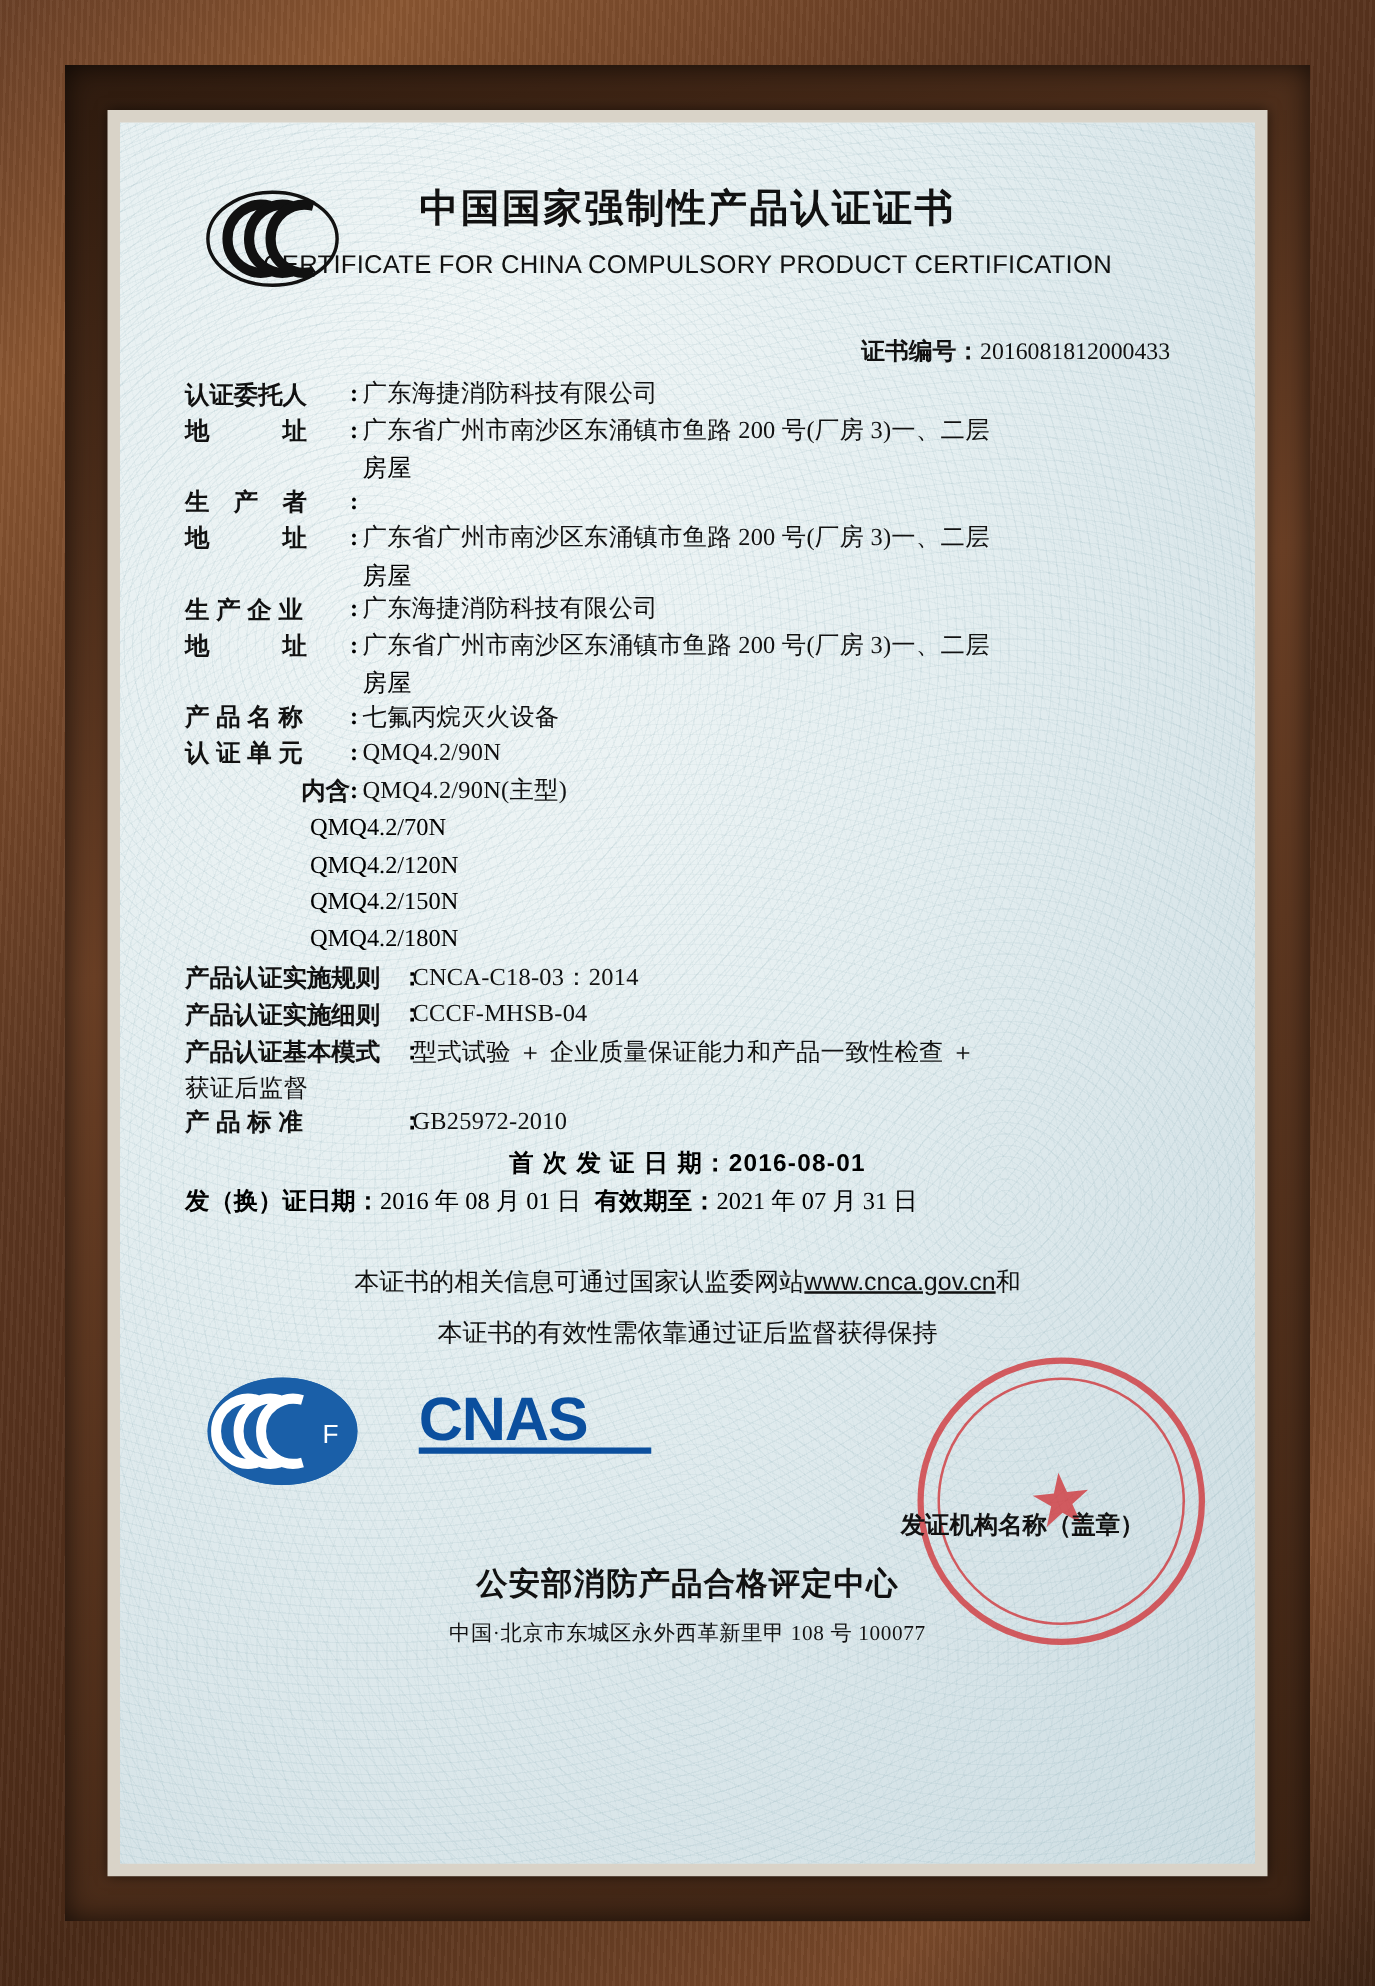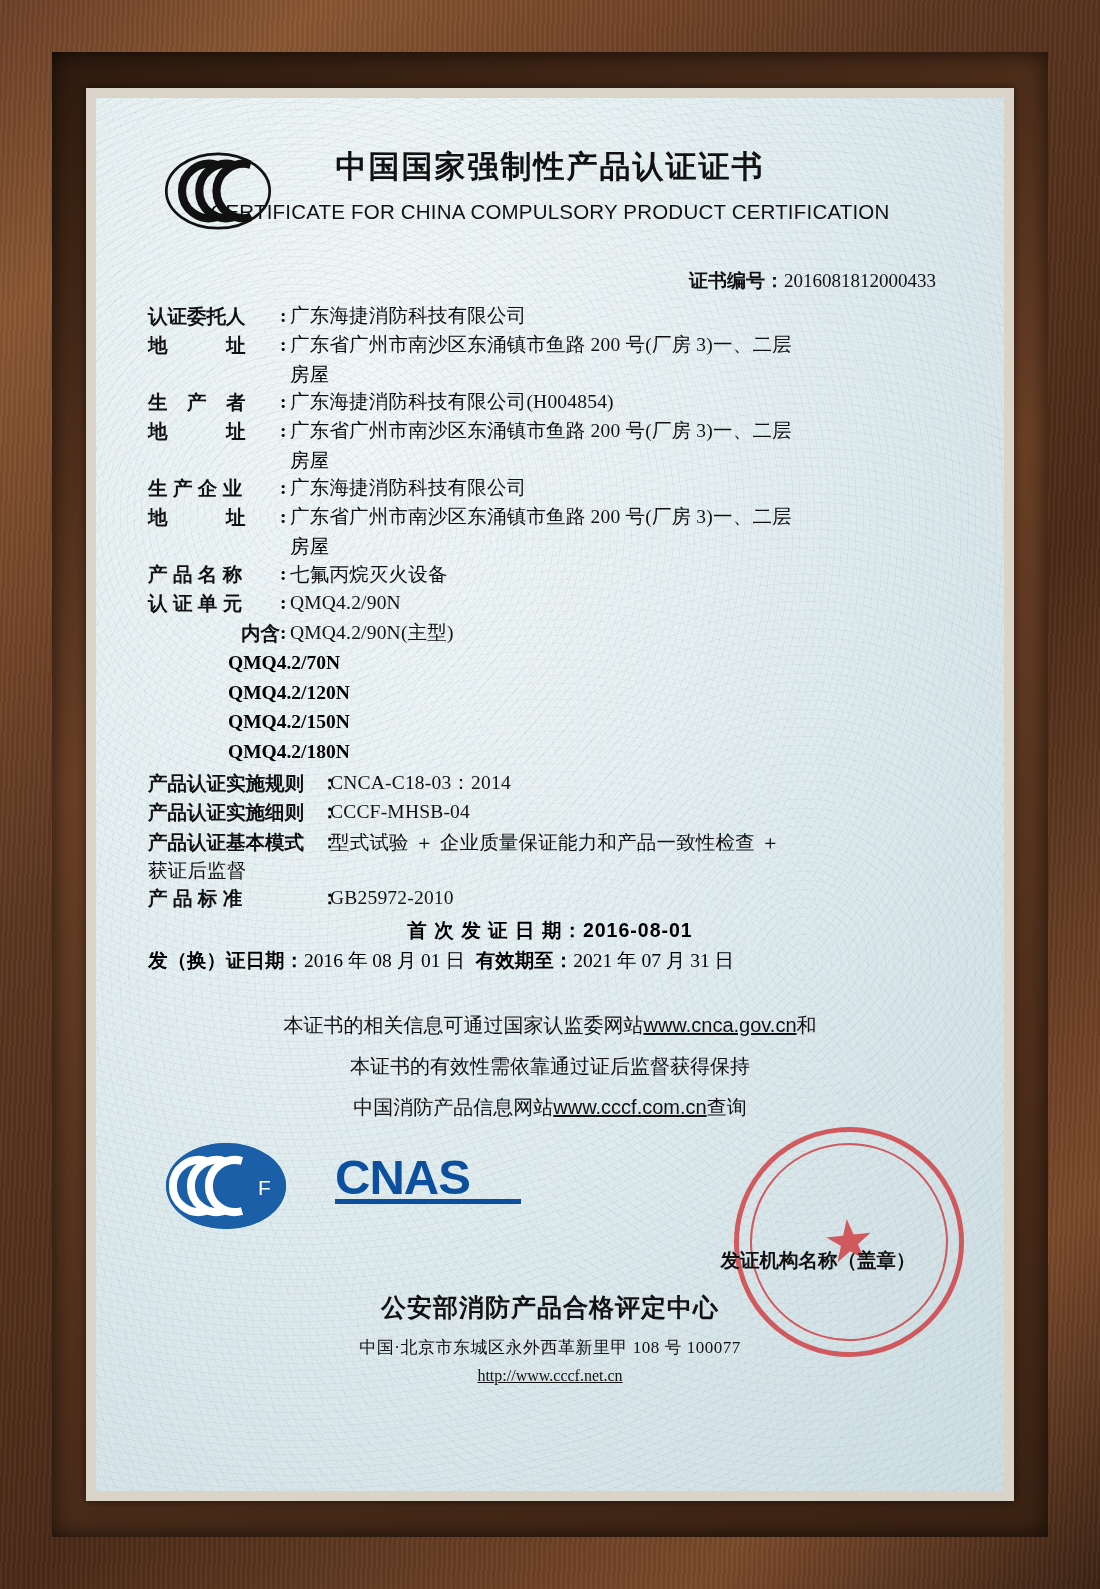--- a/index.html
+++ b/index.html
@@ -74,21 +74,21 @@
     width:132px;flex:none;font-family:"Liberation Sans",sans-serif;font-weight:bold;
     font-size:19.5px;color:#111;letter-spacing:0px;
   }
   .colon{width:10px;flex:none;font-weight:bold;font-size:19.5px;}
   .val{
     font-size:19.5px;color:#111;font-family:"Liberation Serif",serif;
     letter-spacing:.2px;
   }
   .val.sans{font-family:"Liberation Sans",sans-serif;}
   .cont{margin-left:142px;font-size:19.5px;}
-  .sublist{margin-left:80px;font-weight:bold;}
+  .sublist{margin-left:100px;}
   .sublist div{font-size:19.5px;font-family:"Liberation Serif",serif;line-height:1.52;}
 
   .para{
     font-size:19.5px;color:#111;line-height:1.5;margin-top:2px;
     font-family:"Liberation Sans",sans-serif;font-weight:bold;
   }
   .para .thin{font-family:"Liberation Serif",serif;font-weight:normal;}
   .firstdate{
     text-align:center;font-family:"Liberation Sans",sans-serif;font-weight:bold;
     font-size:19.5px;margin-top:4px;letter-spacing:1px;
@@ -186,21 +186,20 @@
         <div class="row">
           <div class="lbl">地　　　址</div>
           <div class="colon">:</div>
           <div class="val">广东省广州市南沙区东涌镇市鱼路 200 号(厂房 3)一、二层</div>
         </div>
         <div class="cont">房屋</div>
 
         <div class="row">
           <div class="lbl">生　产　者</div>
           <div class="colon">:</div>
-          <div class="val">广东海捷消防科技有限公司(H004854)</div>
         </div>
 
         <div class="row">
           <div class="lbl">地　　　址</div>
           <div class="colon">:</div>
           <div class="val">广东省广州市南沙区东涌镇市鱼路 200 号(厂房 3)一、二层</div>
         </div>
         <div class="cont">房屋</div>
 
         <div class="row">
@@ -269,21 +268,20 @@
 
       <div class="firstdate">首 次 发 证 日 期：2016-08-01</div>
 
       <div class="issue" style="margin-left:18px;">
         <span>发（换）证日期：</span><span class="d">2016 年 08 月 01 日</span>&nbsp;&nbsp;<span>有效期至：</span><span class="d">2021 年 07 月 31 日</span>
       </div>
 
       <div class="notices">
         <div>本证书的相关信息可通过国家认监委网站<span class="u">www.cnca.gov.cn</span>和</div>
         <div>本证书的有效性需依靠通过证后监督获得保持</div>
-        <div>中国消防产品信息网站<span class="u">www.cccf.com.cn</span>查询</div>
       </div>
 
       <div class="logos">
         <div class="cccf-badge">
           <svg viewBox="0 0 120 86" width="120" height="86" aria-hidden="true">
             <ellipse cx="60" cy="43" rx="60" ry="43" fill="#1a5fa8"></ellipse>
             <path d="M40 18 A26 26 0 1 0 40 68" fill="none" stroke="#fff" stroke-width="8"></path>
             <path d="M58 18 A26 26 0 1 0 58 68" fill="none" stroke="#fff" stroke-width="8"></path>
             <path d="M76 18 A26 26 0 1 0 76 68" fill="none" stroke="#fff" stroke-width="8"></path>
             <text x="92" y="52" font-family="Liberation Sans, sans-serif" font-size="21" fill="#fff">F</text>
@@ -299,18 +297,17 @@
         <div class="seal">
           <div class="ring"></div>
           <div class="star">★</div>
         </div>
         <div class="seal-label">发证机构名称（盖章）</div>
       </div>
 
       <div class="footer">
         <div class="org">公安部消防产品合格评定中心</div>
         <div class="addr">中国·北京市东城区永外西革新里甲 108 号    100077</div>
-        <div class="web">http://www.cccf.net.cn</div>
       </div>
 
     </div>
   </div>
 </div>
 
 </body></html>

